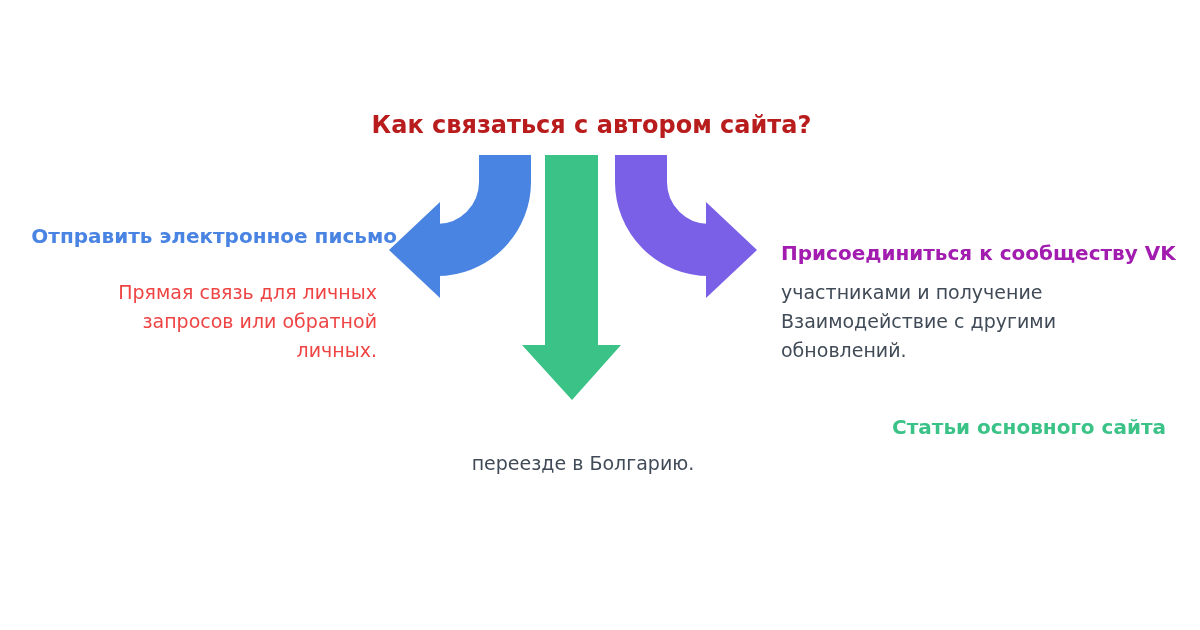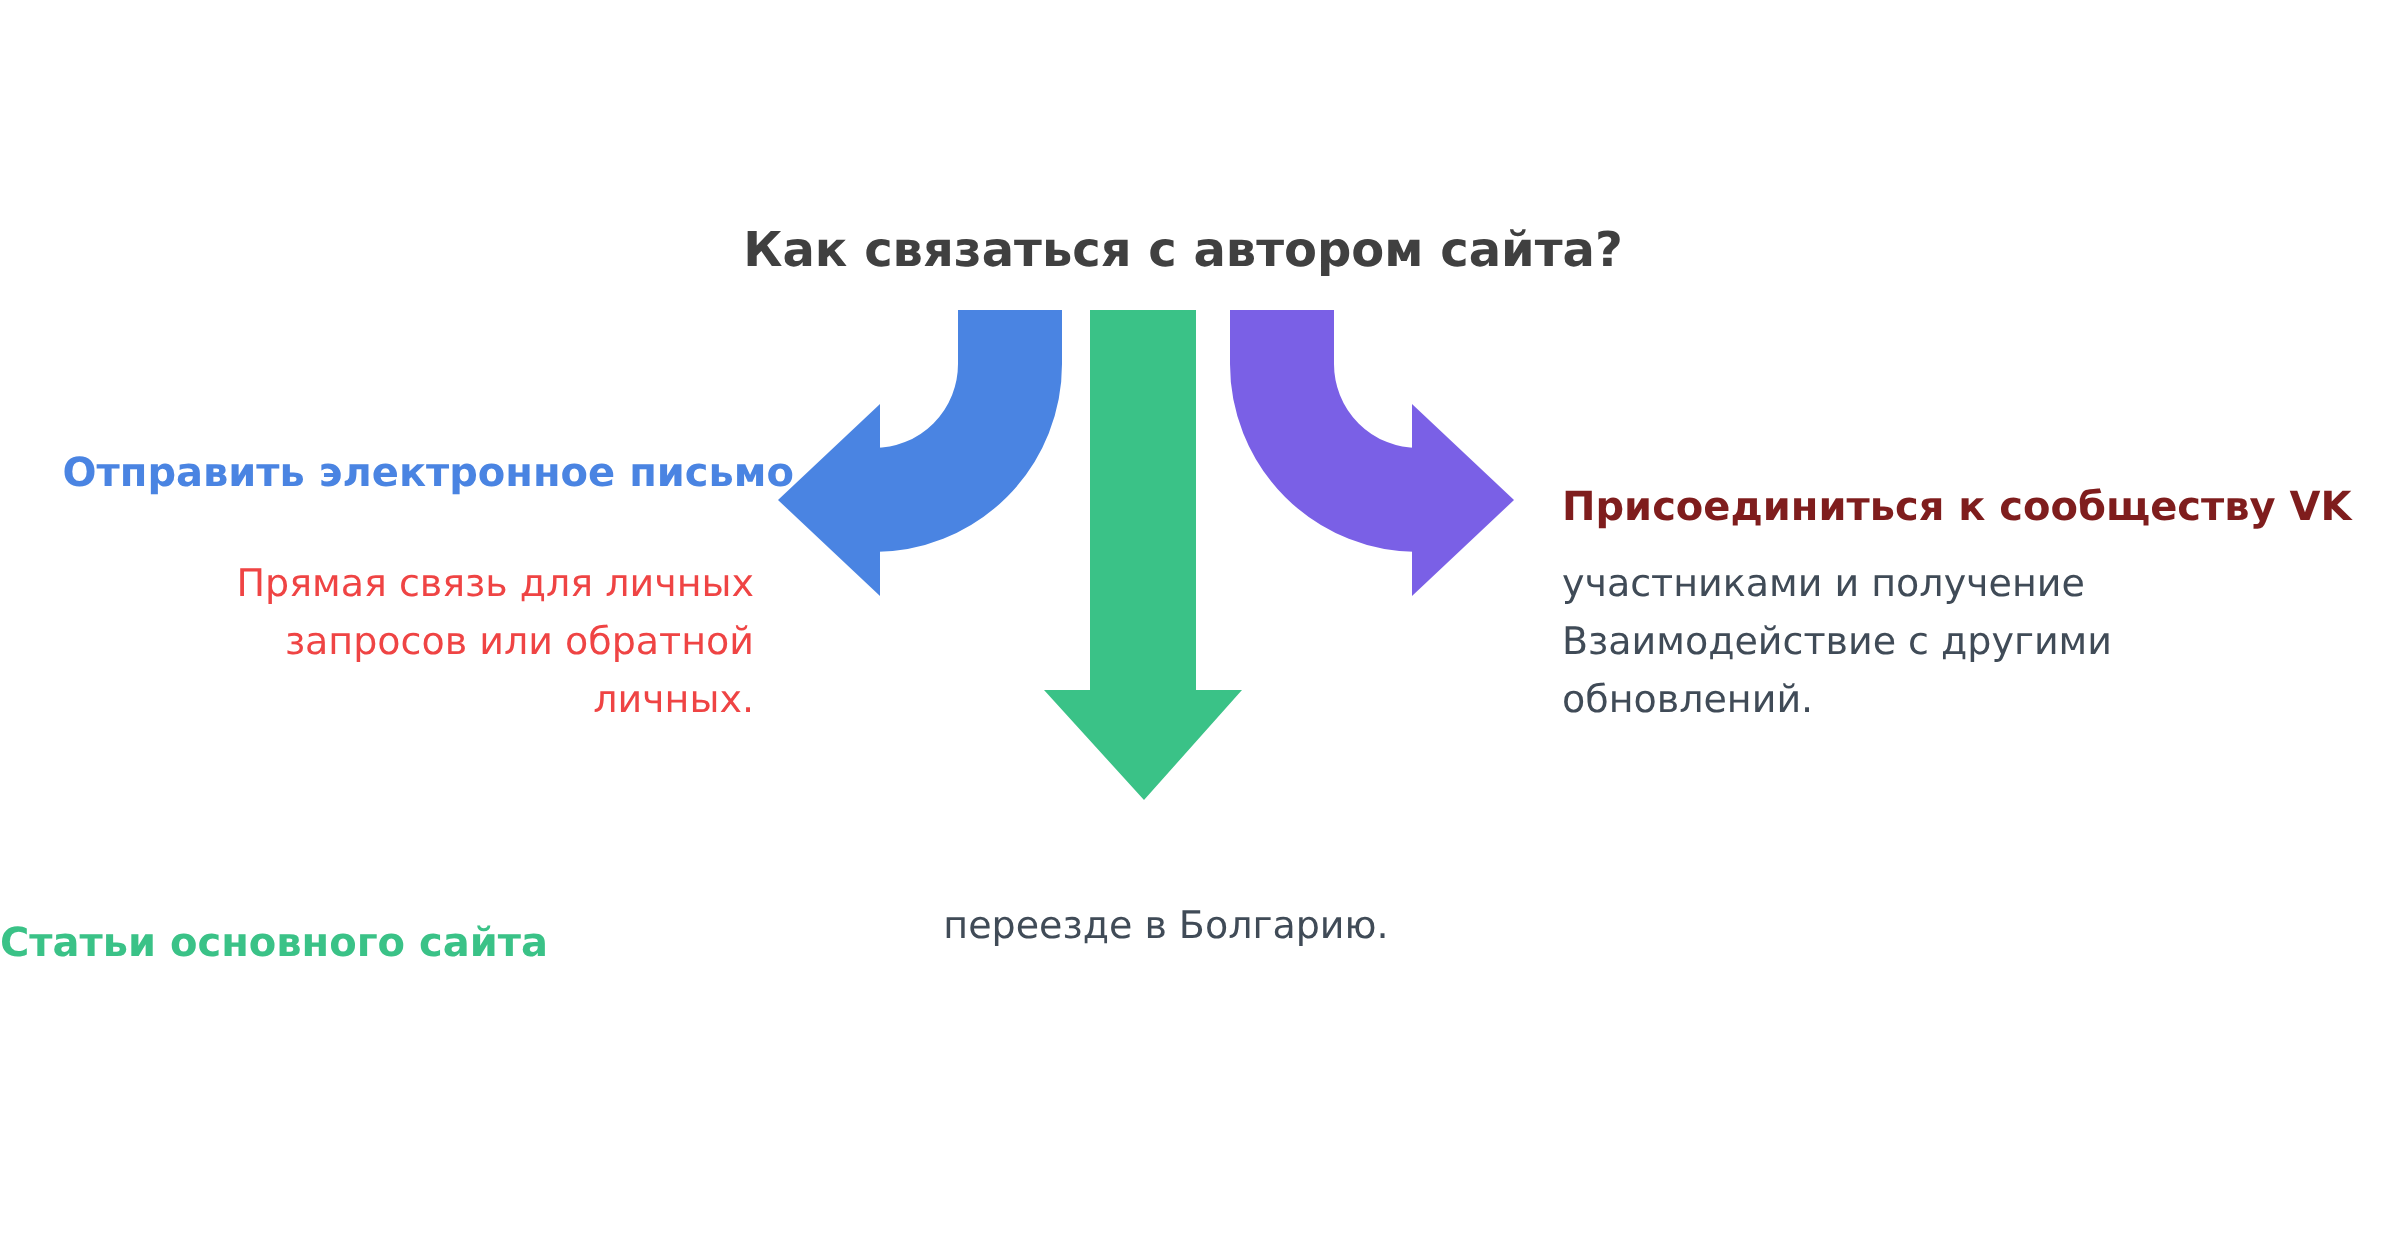--- a/index.html
+++ b/index.html
@@ -37,46 +37,46 @@
   .branch-body {
     position: absolute;
     font-size: 19px;
     line-height: 29px;
     z-index: 1;
   }
   .heading-email { top: 224px; left: 15px; width: 382px; text-align: right; }
   .body-email    { top: 278px; left: 15px; width: 362px; text-align: right; }
   .heading-vk    { top: 241px; left: 781px; text-align: left; }
   .body-vk       { top: 278px; left: 781px; width: 360px; text-align: left; }
-  .heading-articles { top: 415px; left: 0; width: 1166px; text-align: left; margin-top: 44px; }
+  .heading-articles { top: 415px; left: 0; width: 1166px; text-align: right; }
   .body-articles    { top: 448px; left: 0; width: 1166px; text-align: center; line-height: 30px; }
   .arrows-layer {
     position: absolute;
     top: 0; left: 0;
     width: 1200px;
     height: 630px;
     z-index: 5;
     pointer-events: none;
   }
 </style>
 </head>
 <body>
 
 <div class="canvas">
 
-  <div class="title" style="color: #404040; padding-left: 17px;">Как связаться с автором сайта?</div>
+  <div class="title" style="color: #b91c1c; padding-left: 17px;">Как связаться с автором сайта?</div>
 
   <div class="branch-heading heading-email" style="color: rgb(74, 132, 226);">Отправить электронное письмо</div>
   <div class="branch-body body-email" style="color: #ef4444;">
     <div>Прямая связь для личных</div>
     <div>запросов или обратной</div>
     <div>личных.</div>
   </div>
 
-  <div class="branch-heading heading-vk" style="color: #7f1d1d;">Присоединиться к сообществу VK</div>
+  <div class="branch-heading heading-vk" style="color: #a21caf;">Присоединиться к сообществу VK</div>
   <div class="branch-body body-vk" style="color: rgb(64, 75, 87);">
     <div>участниками и получение</div>
     <div>Взаимодействие с другими</div>
     <div>обновлений.</div>
   </div>
 
   <div class="branch-heading heading-articles" style="color: rgb(58, 194, 135);">Статьи основного сайта</div>
   <div class="branch-body body-articles" style="color: rgb(64, 75, 87);">
     <div>переезде в Болгарию.</div>
   </div>

